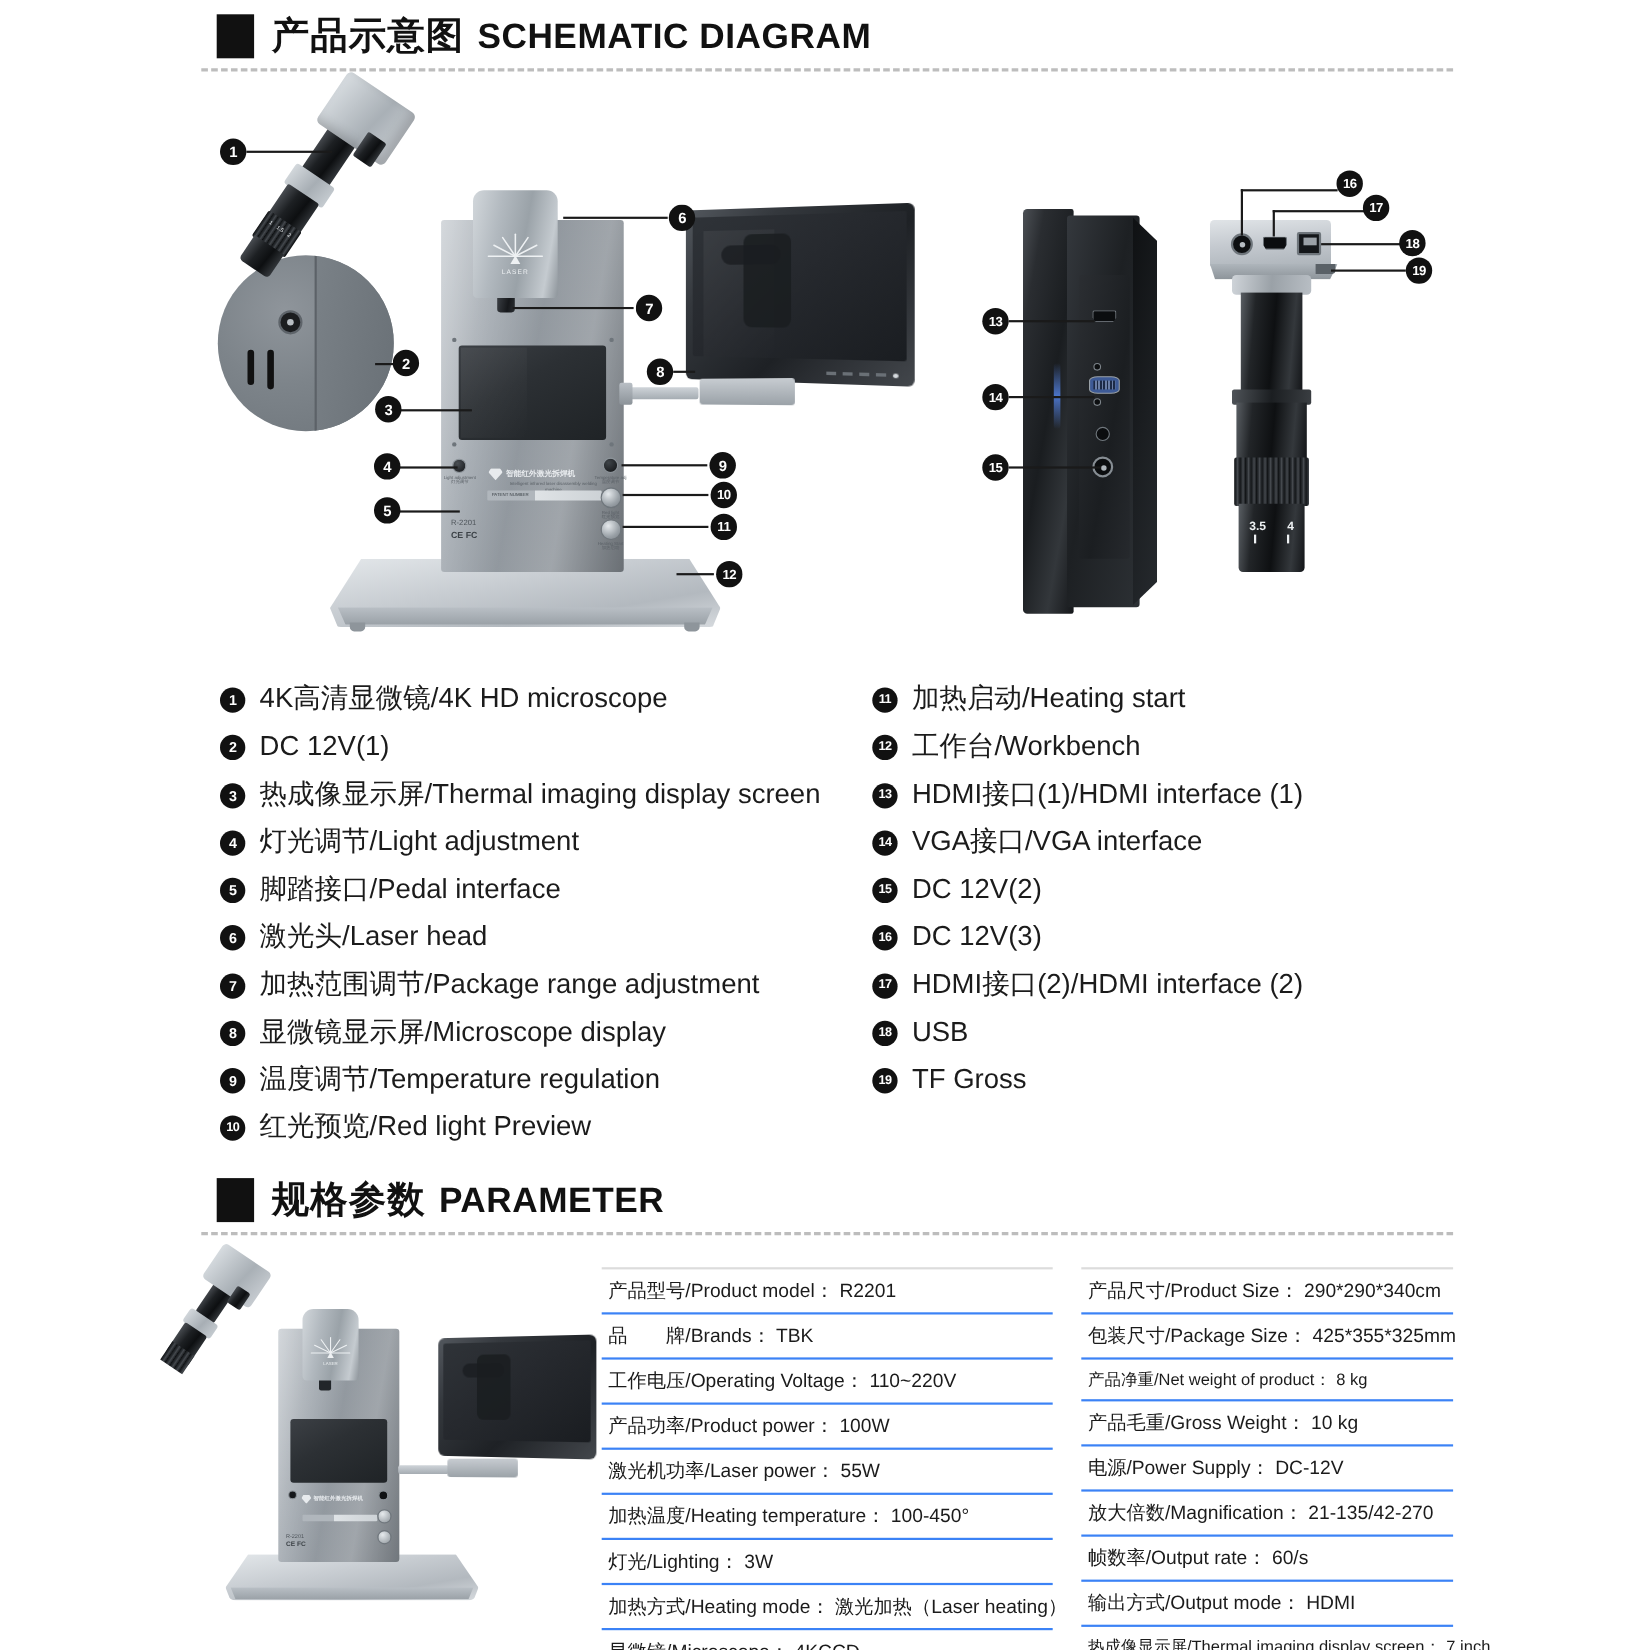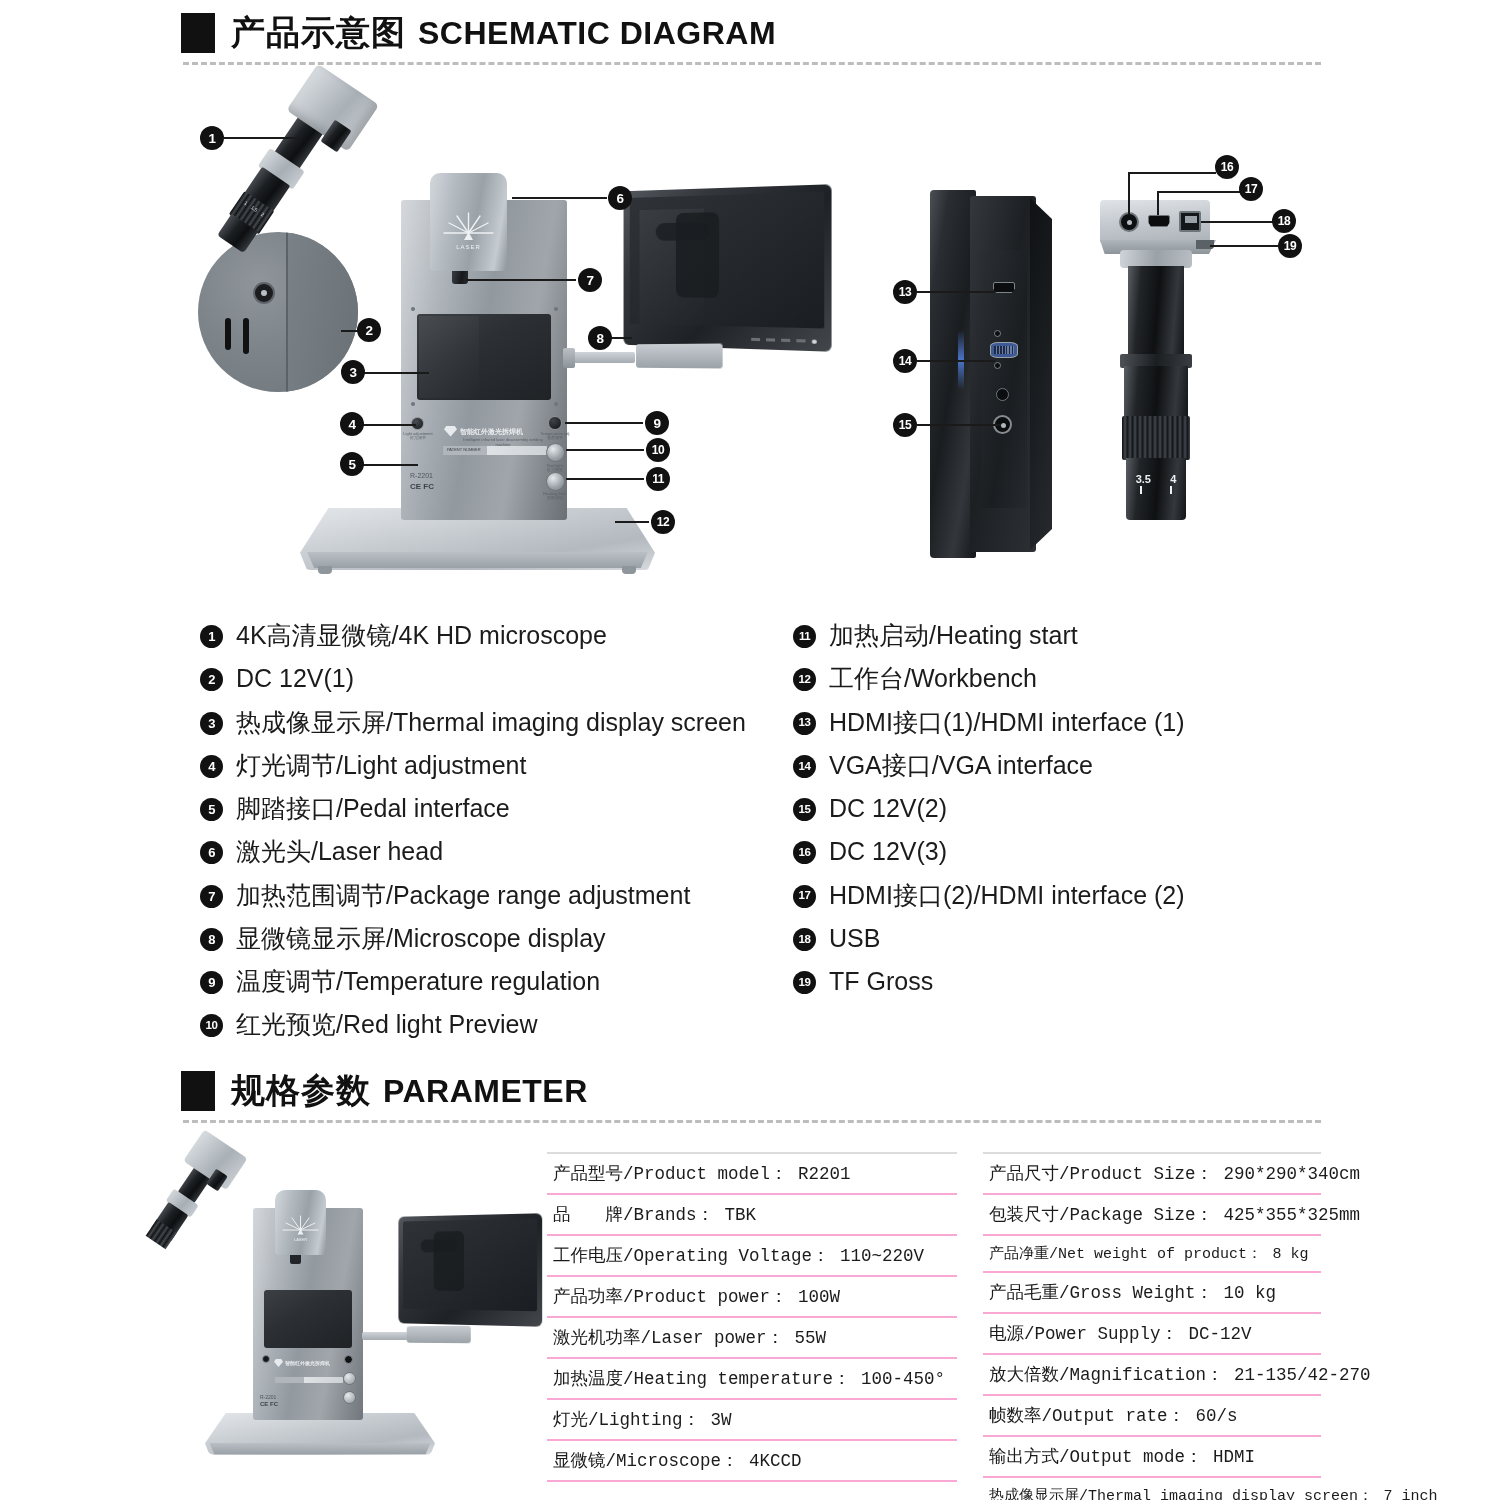--- a/index.html
+++ b/index.html
@@ -5,21 +5,21 @@
   * { box-sizing: border-box; margin: 0; padding: 0; }
   html, body {
     width: 1500px; height: 1500px;
     background: #ffffff;
     font-family: "Liberation Sans", "DejaVu Sans", sans-serif;
     overflow: hidden;
   }
   .page { position: relative; width: 1500px; height: 1500px; }
 
   
-  .section-head { position: absolute; left: 181px; }
+  .section-head { position: absolute; left: 197px; }
   .section-head .bar {
     display: inline-block; width: 34px; height: 40px;
     background: #111; vertical-align: middle; margin-right: 16px;
   }
   .section-head .zh {
     font-size: 34px; font-weight: 700; color: #111;
     letter-spacing: 1px; vertical-align: middle;
   }
   .section-head .en {
     font-size: 32px; font-weight: 700; color: #111;
@@ -44,25 +44,24 @@
     display: flex; align-items: center; justify-content: center;
     margin-right: 13px; margin-top: 3px;
     letter-spacing: -0.5px;
   }
   .badge.two { font-size: 11.5px; }
   .legend-label { font-size: 25px; color: #1b1b1b; line-height: 1.05; }
 
   
   .spec-table { position: absolute; }
   .spec-row {
-    border-bottom: 2px solid #f9a8d4;
+    border-bottom: 2px solid #3b82f6;
     padding: 7px 0 8px 6px;
     font-size: 17.5px; color: #1b1b1b;
     white-space: nowrap;
-    font-family: Liberation Mono, monospace;
   }
   .spec-row:first-child { border-top: 2px solid #dcdcdc; }
   .spec-row .small { font-size: 15px; }
 
   
   .cal {
     position: absolute; width: 24px; height: 24px; border-radius: 50%;
     background: #111; color: #fff; font-size: 13.5px; font-weight: 700;
     display: flex; align-items: center; justify-content: center;
     z-index: 20; letter-spacing: -0.5px;
@@ -568,20 +567,24 @@
     </div>
     <div class="spec-row">
       <span>加热温度/Heating temperature：</span>
       <span>100-450°</span>
     </div>
     <div class="spec-row">
       <span>灯光/Lighting：</span>
       <span>3W</span>
     </div>
     <div class="spec-row">
+      <span>加热方式/Heating mode：</span>
+      <span>激光加热（Laser heating）</span>
+    </div>
+    <div class="spec-row">
       <span>显微镜/Microscope：</span>
       <span>4KCCD</span>
     </div>
 
   </div>
 
   <div class="spec-table" style="left:983px;top:1152px;width:338px;">
     <div class="spec-row">
       <span>产品尺寸/Product Size：</span>
       <span>290*290*340cm</span>

